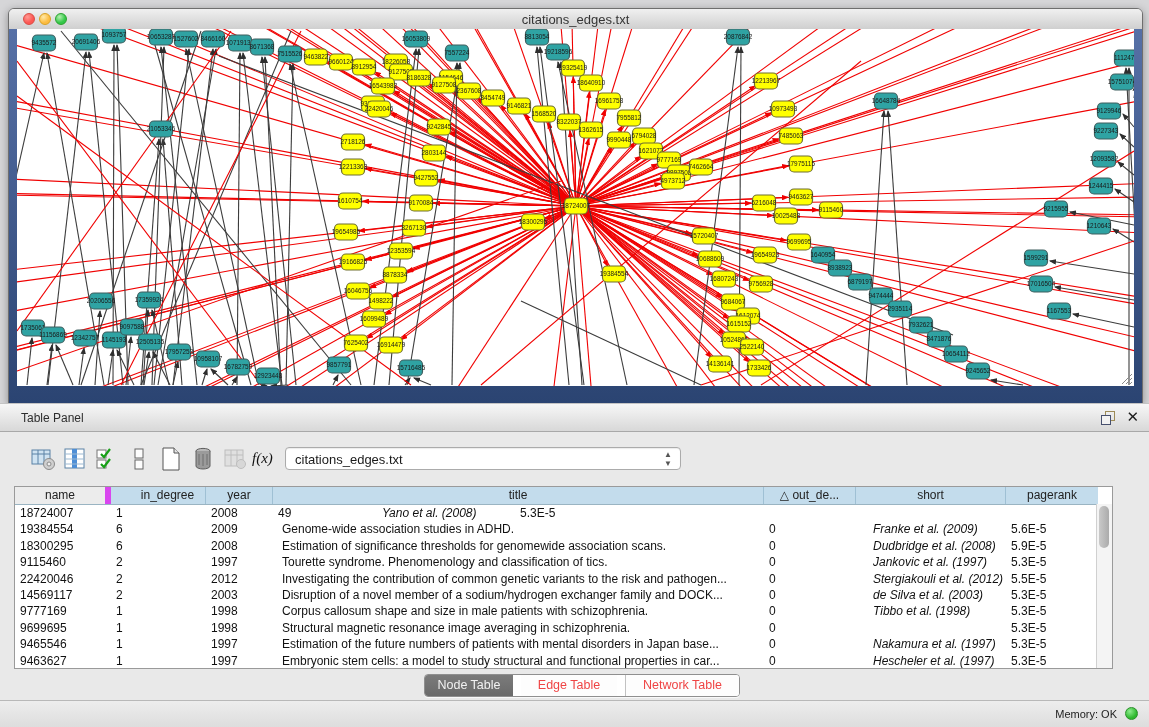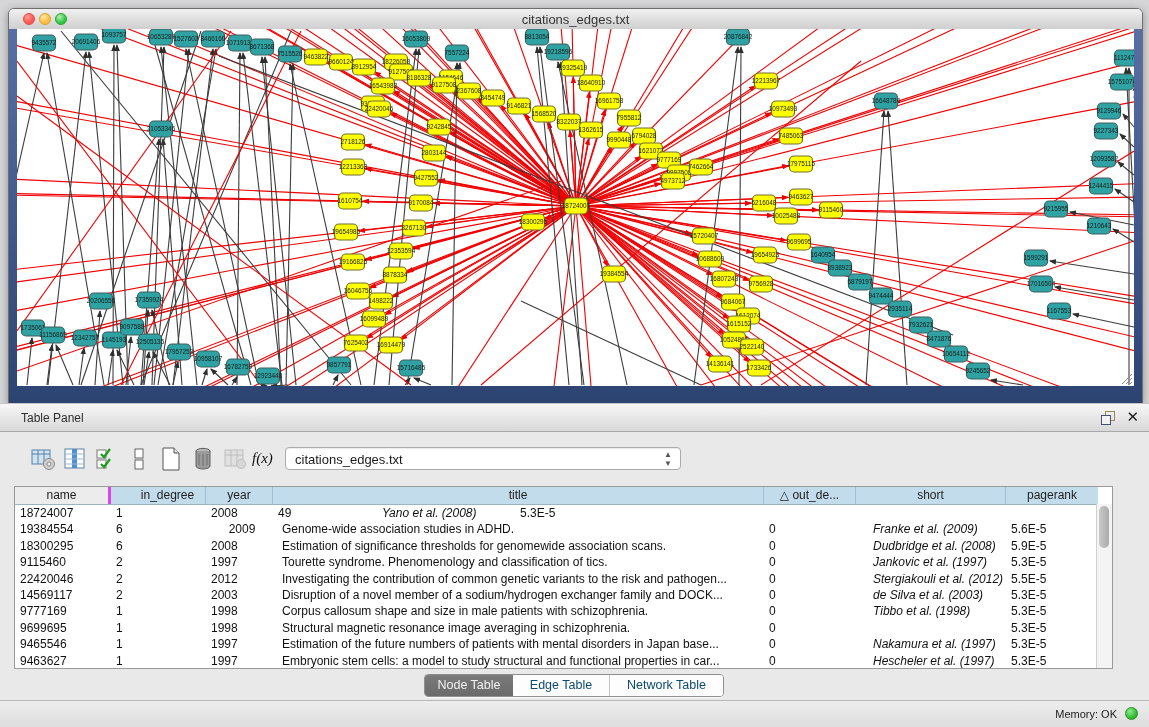--- a/index.html
+++ b/index.html
@@ -43,33 +43,33 @@
   .dropdown{position:absolute;left:285px;top:15px;width:396px;height:23px;background:#fff;
     border:1px solid #ababab;border-radius:4px;box-sizing:border-box;box-shadow:inset 0 1px 1px rgba(0,0,0,.08);}
   .dropdown .val{position:absolute;left:9px;top:4px;font-size:13px;color:#1a1a1a;}
   .dropdown .arrows{position:absolute;right:8px;top:2px;font-size:8px;line-height:9px;color:#555;text-align:center;}
   
   .tbl{position:absolute;left:14px;top:54px;width:1099px;height:183px;background:#fff;
     border:1px solid #9a9a9a;box-sizing:border-box;}
   .thead{display:flex;height:17px;border-bottom:1px solid #9ab4c2;}
   .th{box-sizing:border-box;height:17px;background:#c3dcec;border-right:1px solid #9fc0d4;
      font-size:12px;color:#222;text-align:center;line-height:16px;overflow:hidden;white-space:nowrap;}
-  .th.first{background:#ececec;border-right:3px solid #d946ef;}
+  .th.first{background:#ececec;border-right:6px solid #d946ef;}
   .th:last-child{border-right:none;}
   .trow{display:flex;height:16.4px;}
   .td{box-sizing:border-box;font-size:12px;color:#111;line-height:16.4px;
      overflow:hidden;white-space:nowrap;padding-left:5px;}
   .td.title-cell{padding-left:9px;}
   .td.short-cell{padding-left:17px;font-style:italic;}
   .vscroll{position:absolute;right:0;top:17px;bottom:0;width:15px;background:#f4f4f4;border-left:1px solid #d0d0d0;}
   .vthumb{position:absolute;left:2px;top:2px;width:10px;height:42px;background:linear-gradient(90deg,#c9c9c9,#ababab);border-radius:6px;}
   
   .tabs{position:absolute;left:424px;top:242px;height:21px;display:flex;
-    border:1px solid #8f8f8f;border-radius:4px;overflow:hidden;background:#fff;box-shadow:0 1px 0 rgba(255,255,255,.7);}
-  .tab{height:21px;line-height:21px;font-size:12.5px;color:#0c4a6e;text-align:center;background:#fdfdfd;}
+    border:1px solid #8f8f8f;border-radius:4px;overflow:hidden;background:#fff;box-shadow:0 1px 0 rgba(255,255,255,.7);gap:8px;}
+  .tab{height:21px;line-height:21px;font-size:12.5px;color:#ef4444;text-align:center;background:#fdfdfd;}
   .tab.sel{background:linear-gradient(#7b7b7b,#6a6a6a);color:#f2f2f2;}
   .tab.sep{border-left:1px solid #c2c2c2;}
   
   .statusbar{position:absolute;left:0;top:700px;width:1149px;height:27px;
     background:linear-gradient(#ededed,#dddddd);border-top:1px solid #b8b8b8;box-sizing:border-box;}
   .mem-label{position:absolute;right:32px;top:7px;font-size:11px;color:#222;}
   .mem-dot{position:absolute;right:11px;top:6px;width:13px;height:13px;border-radius:50%;
     background:radial-gradient(circle at 35% 30%,#8dec8d,#2eb82e 65%);border:1px solid #2a8f2a;box-sizing:border-box;}
 </style>
 </head>
@@ -909,21 +909,21 @@
           <div class="td" style="width: 96px;">18724007</div>
           <div class="td" style="width: 95px;">1</div>
           <div class="td" style="width: 67px;">2008</div>
           <div class="td" style="width: 92px;">49</div>
           <div class="td short-cell" style="width: 150px;">Yano et al. (2008)</div>
           <div class="td" style="width: 92px;">5.3E-5</div>
         </div>
         <div class="trow">
           <div class="td" style="width: 96px;">19384554</div>
           <div class="td" style="width: 95px;">6</div>
-          <div class="td" style="width: 67px; text-align: center;">2009</div>
+          <div class="td" style="width: 67px;">2009</div>
           <div class="td title-cell" style="width: 491px;">Genome-wide association studies in ADHD.</div>
           <div class="td" style="width: 92px;">0</div>
           <div class="td short-cell" style="width: 150px;">Franke et al. (2009)</div>
           <div class="td" style="width: 92px;">5.6E-5</div>
         </div>
         <div class="trow">
           <div class="td" style="width: 96px;">18300295</div>
           <div class="td" style="width: 95px;">6</div>
           <div class="td" style="width: 67px;">2008</div>
           <div class="td title-cell" style="width: 491px;">Estimation of significance thresholds for genomewide association scans.</div>

